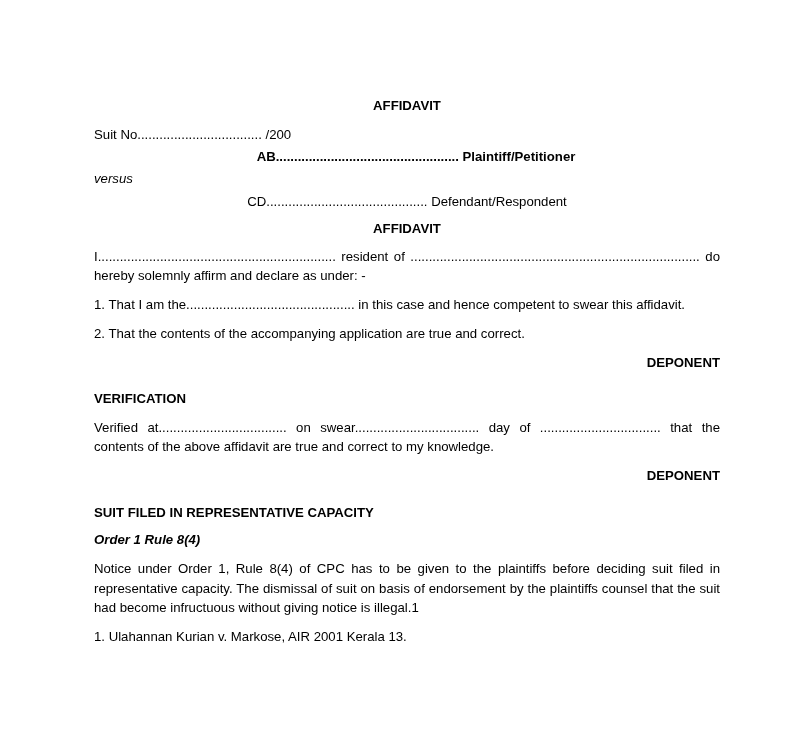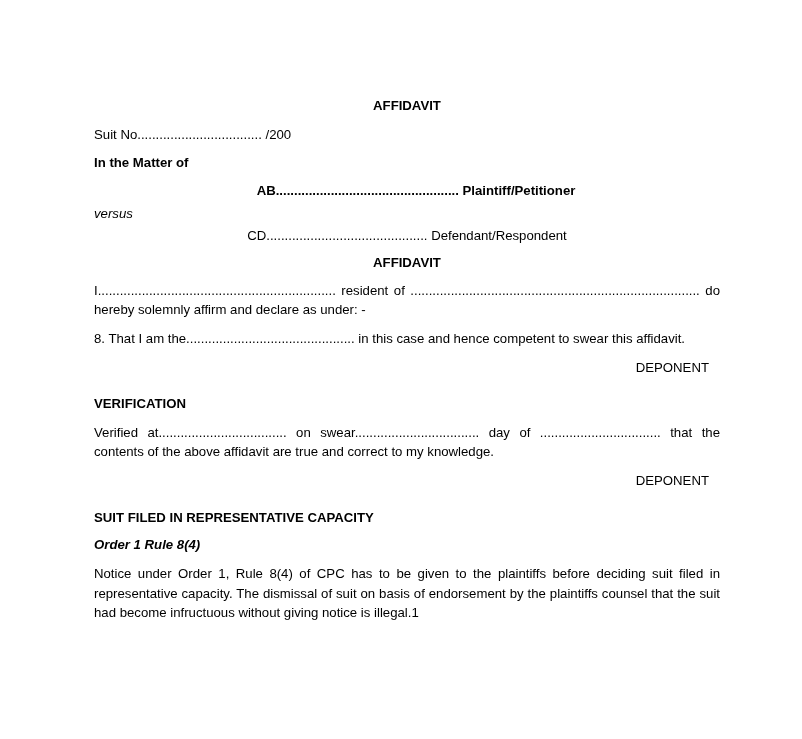--- a/index.html
+++ b/index.html
@@ -61,22 +61,22 @@
     text-align-last: left;
     margin: 0 0 10px 0;
   }
   .para {
     margin: 0 0 10px 0;
     text-align: justify;
     text-align-last: left;
   }
   .deponent {
     text-align: right;
-    font-weight: normal;
-    margin: 6px 11px 0 0;
+    font-weight: bold;
+    margin: 6px 0 0 0;
   }
   .verification {
     font-weight: bold;
     margin: 16px 0 10px 0;
   }
   .heading-caps {
     font-weight: bold;
     margin: 18px 0 8px 0;
   }
   .heading-italic {
@@ -92,44 +92,45 @@
 <body>
 
 <div class="page">
   <div class="doc">
 
     <div class="title">AFFIDAVIT</div>
 
 
     <div class="line">Suit No.................................. /200</div>
 
-    <div class="matter">In the Matter of</div>
 
     <div class="party party-ab">AB.................................................. Plaintiff/Petitioner</div>
 
     <div class="versus">versus</div>
 
     <div class="party">CD............................................ Defendant/Respondent</div>
 
     <div class="title2">AFFIDAVIT</div>
 
     <div class="justify">I................................................................. resident of ............................................................................... do hereby solemnly affirm and declare as under: -</div>
 
-    <div class="para">8. That I am the.............................................. in this case and hence competent to swear this affidavit.</div>
+    <div class="para">1. That I am the.............................................. in this case and hence competent to swear this affidavit.</div>
 
+    <div class="para">2. That the contents of the accompanying application are true and correct.</div>
 
     <div class="deponent">DEPONENT</div>
 
     <div class="verification">VERIFICATION</div>
 
     <div class="justify">Verified at................................... on swear.................................. day of ................................. that the contents of the above affidavit are true and correct to my knowledge.</div>
 
     <div class="deponent">DEPONENT</div>
 
     <div class="heading-caps">SUIT FILED IN REPRESENTATIVE CAPACITY</div>
 
     <div class="heading-italic">Order 1 Rule 8(4)</div>
 
     <div class="justify">Notice under Order 1, Rule 8(4) of CPC has to be given to the plaintiffs before deciding suit filed in representative capacity. The dismissal of suit on basis of endorsement by the plaintiffs counsel that the suit had become infructuous without giving notice is illegal.1</div>
 
+    <div class="footnote">1. Ulahannan Kurian v. Markose, AIR 2001 Kerala 13.</div>
 
   </div>
 </div>
 
 </body></html>

